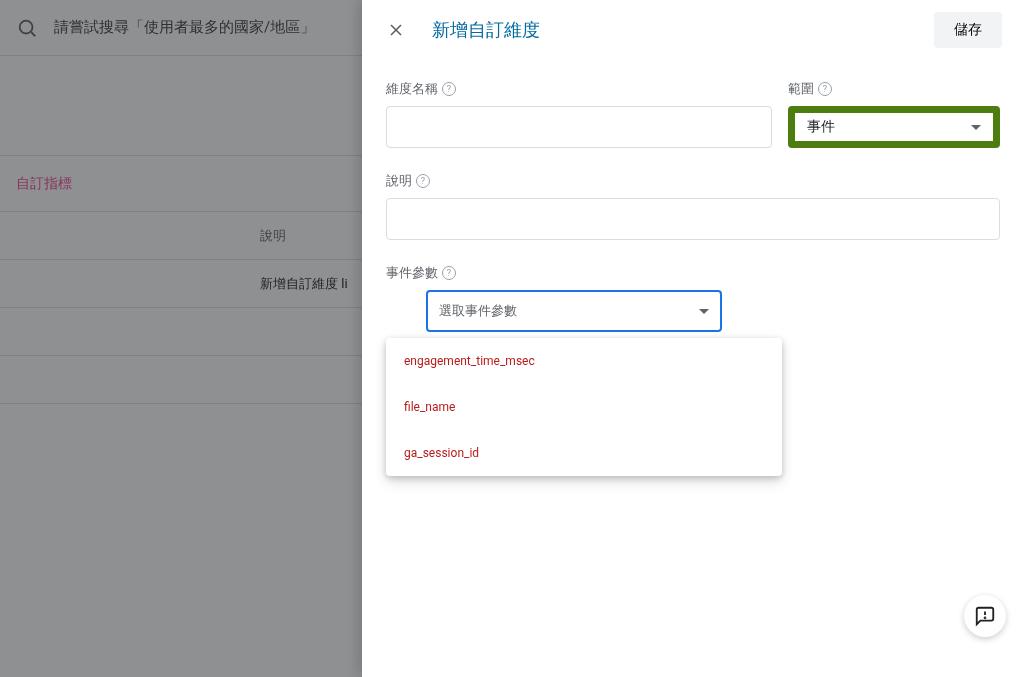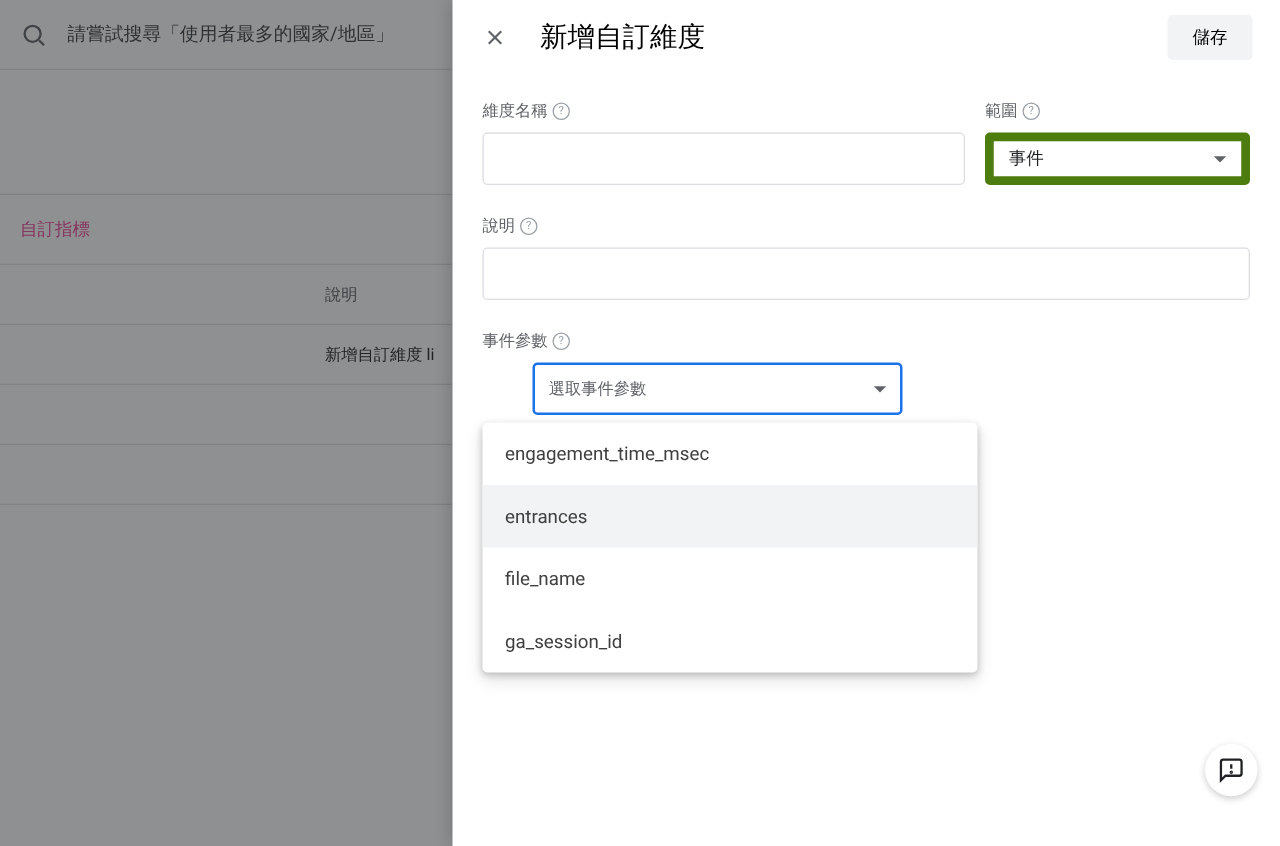--- a/index.html
+++ b/index.html
@@ -19,42 +19,42 @@
     .bg-footer { margin-top: 40px; text-align: center; font-size: 13px; color: #5f6368; }
     .bg-footer .link { color: #1a73e8; }
     
     
     .scrim { position: absolute; top: 0; left: 0; width: 1024px; height: 677px; background: rgba(32,33,36,0.5); }
     
     
     .panel { position: absolute; top: 0; right: 0; width: 662px; height: 677px; background: #fff; box-shadow: -4px 0 12px rgba(0,0,0,0.15); display: flex; flex-direction: column; }
     .panel-header { height: 60px; display: flex; align-items: center; padding: 0 22px; }
     .close-btn { width: 24px; height: 24px; color: #5f6368; cursor: pointer; display: flex; align-items: center; justify-content: center; margin-right: 24px; }
-    .panel-title { font-size: 22px; color: #000000; flex: 1; }
+    .panel-title { font-size: 18px; color: #0369a1; flex: 1; }
     .save-btn { background: #f1f3f4; color: #000000; border: none; border-radius: 4px; padding: 9px 20px; font-size: 14px; cursor: pointer; }
     
     .panel-body { padding: 20px 24px; flex: 1; overflow: visible; }
     .form-row { display: flex; gap: 16px; margin-bottom: 24px; }
     .form-col.wide { flex: 1; }
     .form-col.narrow { width: 212px; }
     .form-col.full { width: 100%; }
     
     .field-label { display: flex; align-items: center; font-size: 13px; color: #5f6368; margin-bottom: 8px; gap: 4px; }
     .help-icon { width: 14px; height: 14px; border: 1px solid #9aa0a6; border-radius: 50%; display: inline-flex; align-items: center; justify-content: center; font-size: 9px; color: #9aa0a6; }
     
     .text-input { width: 100%; height: 42px; border: 1px solid #dadce0; border-radius: 4px; padding: 0 12px; font-size: 14px; color: #202124; outline: none; }
     
     .select-box { width: 100%; height: 42px; border: 7px solid #4d7c0f; border-radius: 4px; padding: 0 12px; display: flex; align-items: center; justify-content: space-between; cursor: pointer; font-size: 14px; color: #202124; }
     .select-box.focused { border: 2px solid #1a73e8; padding: 0 11px; }
     .select-box .placeholder { color: #5f6368; font-size: 13px; }
     .dropdown-arrow { width: 0; height: 0; border-left: 5px solid transparent; border-right: 5px solid transparent; border-top: 5px solid #5f6368; }
     
     .combo-wrap { position: relative; width: 336px; padding-left: 40px; }
     .dropdown-menu { position: absolute; top: 48px; left: 0; width: 396px; background: #fff; border-radius: 4px; box-shadow: 0 2px 6px rgba(0,0,0,0.2), 0 6px 14px rgba(0,0,0,0.12); max-height: 276px; overflow-y: auto; z-index: 10; }
-    .dropdown-item { padding: 16px 18px; font-size: 15px; color: #404040; cursor: pointer; }
+    .dropdown-item { padding: 16px 18px; font-size: 12px; color: #b91c1c; cursor: pointer; }
     .dropdown-item.hover { background: #f1f3f4; }
     
     
     .dropdown-menu::-webkit-scrollbar { width: 12px; }
     .dropdown-menu::-webkit-scrollbar-thumb { background: #bdc1c6; border-radius: 0; }
     .dropdown-menu::-webkit-scrollbar-track { background: transparent; }
     
     
     .feedback-btn { position: absolute; right: 18px; bottom: 40px; width: 42px; height: 42px; border-radius: 50%; background: #fff; box-shadow: 0 2px 6px rgba(0,0,0,0.2); display: flex; align-items: center; justify-content: center; cursor: pointer; }
     .feedback-btn svg { width: 22px; height: 22px; color: #202124; }
@@ -139,21 +139,20 @@
           <span>事件參數</span>
           <span class="help-icon">?</span>
         </div>
         <div class="combo-wrap">
           <div class="select-box focused">
             <span class="placeholder">選取事件參數</span>
             <span class="dropdown-arrow"></span>
           </div>
           <div class="dropdown-menu">
             <div class="dropdown-item">engagement_time_msec</div>
-            <div class="dropdown-item hover">entrances</div>
             <div class="dropdown-item">file_name</div>
             <div class="dropdown-item">ga_session_id</div>
           </div>
         </div>
       </div>
     </div>
   </div>
 </div>
 
 <div class="feedback-btn">

